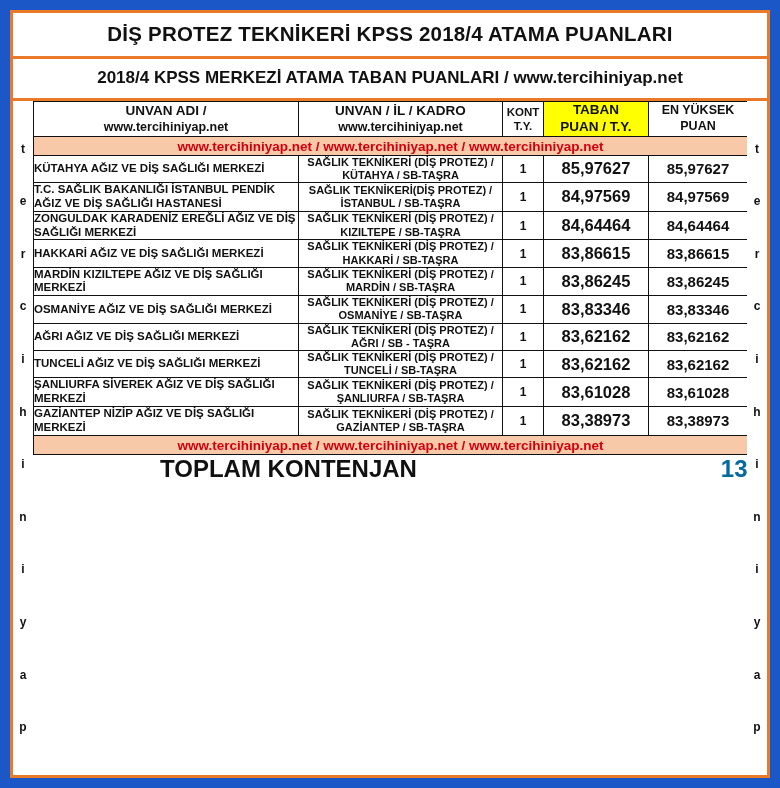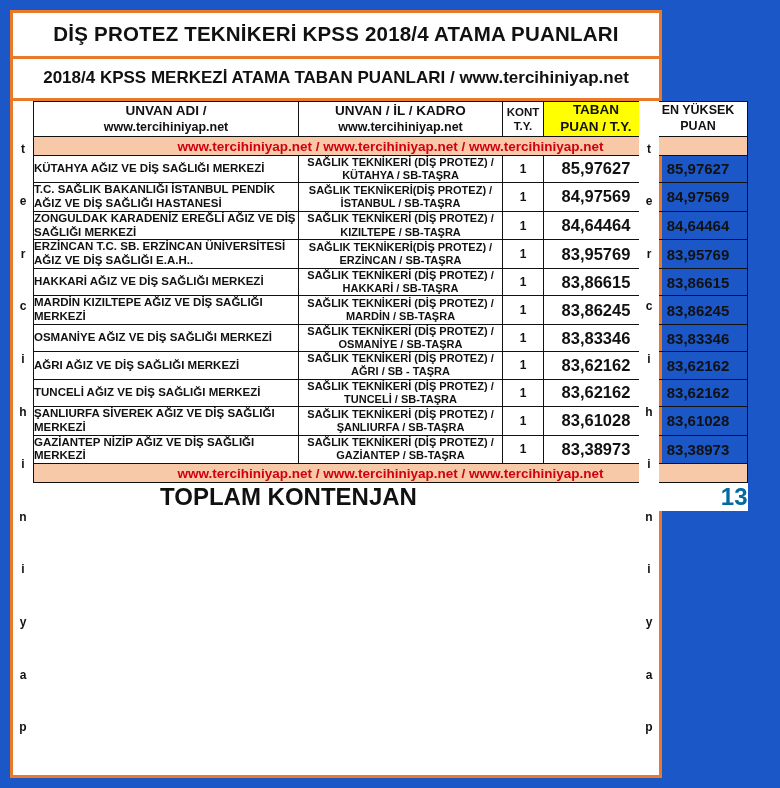--- a/index.html
+++ b/index.html
@@ -13,21 +13,21 @@
     height: 788px;
     box-sizing: border-box;
     background: #1c57c8;
     padding: 10px 10px 10px 10px;
     position: relative;
     overflow: hidden;
   }
   .outer-frame {
     border: 3px solid #e87a2a;
     background: #ffffff;
-    width: 652px;
+    width: 760px;
     height: 768px;
     box-sizing: border-box;
     display: flex;
     flex-direction: column;
   }
   .title-bar {
     border-bottom: 3px solid #e87a2a;
     text-align: center;
     padding: 9px 4px 10px 4px;
     background: #ffffff;
@@ -256,30 +256,20 @@
                 <td class="cell-unvan">
                   <div>SAĞLIK TEKNİKERİ (DİŞ PROTEZ) /</div>
                   <div>KIZILTEPE / SB-TAŞRA</div>
                 </td>
                 <td class="cell-kont">1</td>
                 <td class="cell-taban">84,64464</td>
                 <td class="cell-enyuksek">84,64464</td>
               </tr>
 
 
-              <tr>
-                <td class="cell-kurum">ERZİNCAN T.C. SB. ERZİNCAN ÜNİVERSİTESİ AĞIZ VE DİŞ SAĞLIĞI E.A.H..</td>
-                <td class="cell-unvan">
-                  <div>SAĞLIK TEKNİKERİ(DİŞ PROTEZ) /</div>
-                  <div>ERZİNCAN / SB-TAŞRA</div>
-                </td>
-                <td class="cell-kont">1</td>
-                <td class="cell-taban">83,95769</td>
-                <td class="cell-enyuksek">83,95769</td>
-              </tr>
 
               <tr>
                 <td class="cell-kurum">HAKKARİ AĞIZ VE DİŞ SAĞLIĞI MERKEZİ</td>
                 <td class="cell-unvan">
                   <div>SAĞLIK TEKNİKERİ (DİŞ PROTEZ) /</div>
                   <div>HAKKARİ / SB-TAŞRA</div>
                 </td>
                 <td class="cell-kont">1</td>
                 <td class="cell-taban">83,86615</td>
                 <td class="cell-enyuksek">83,86615</td>

